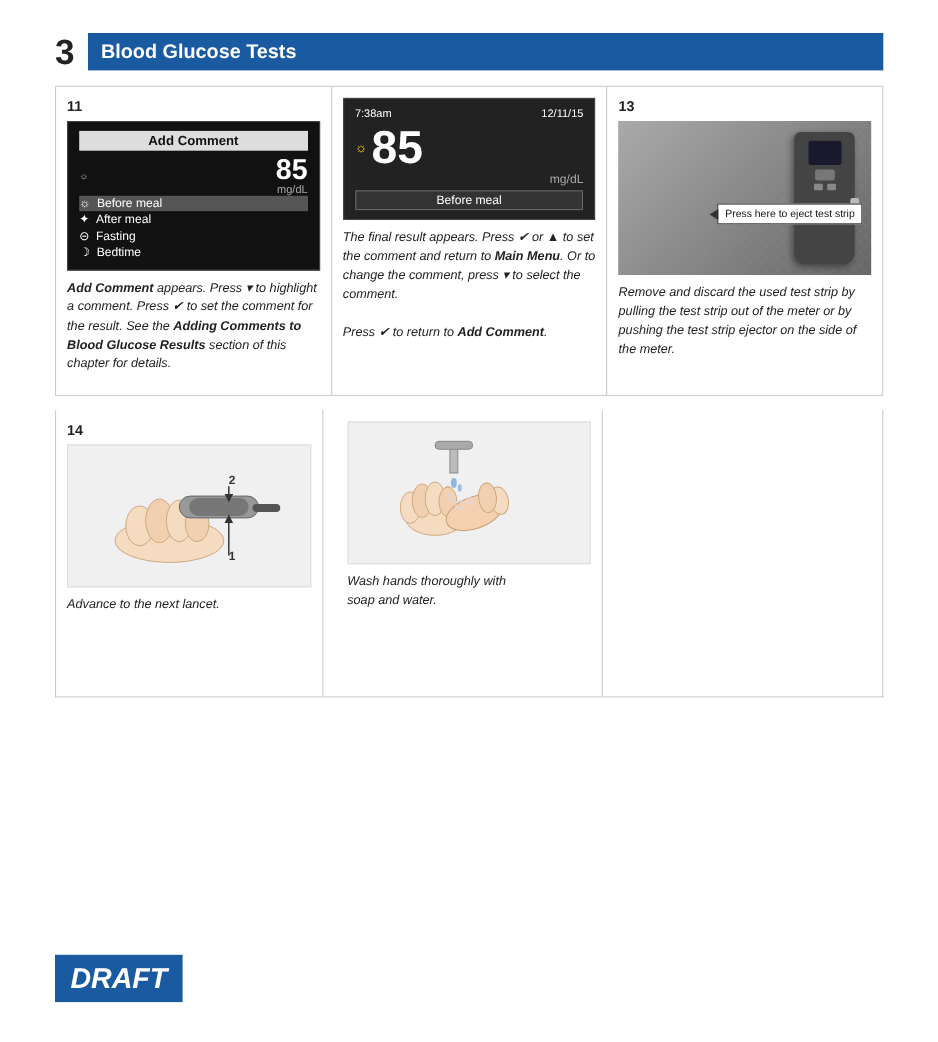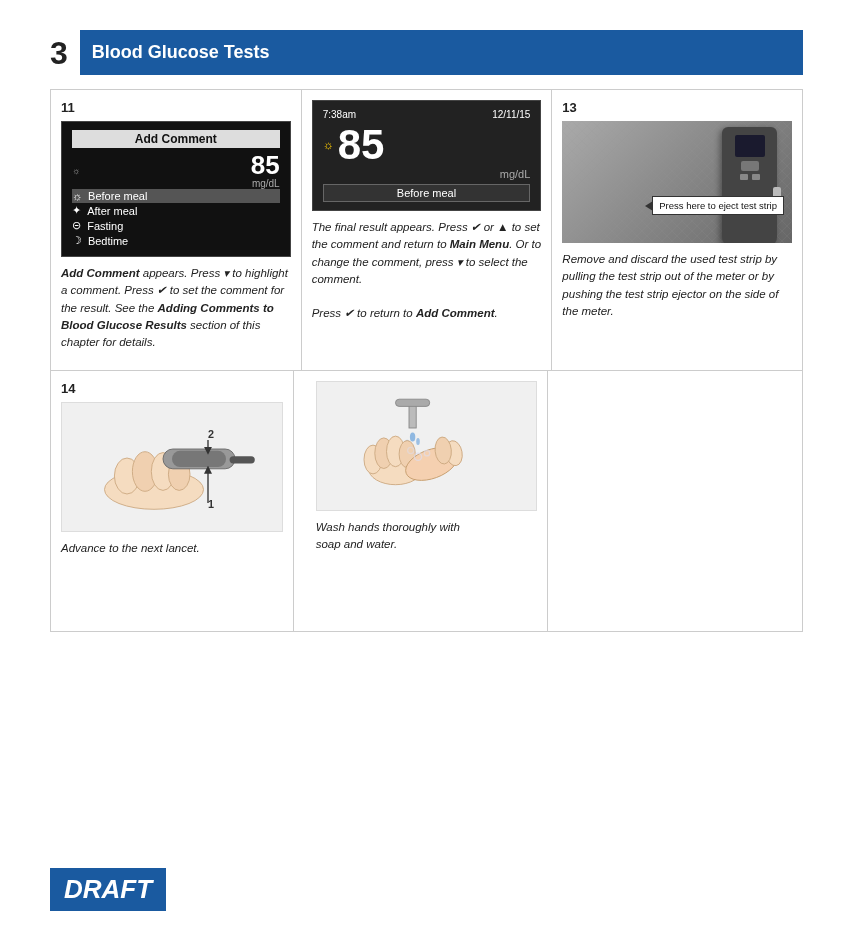--- a/index.html
+++ b/index.html
@@ -43,37 +43,37 @@
     .chapter-number {
       font-size: 32px;
       font-weight: bold;
       color: #222;
       margin-right: 12px;
       line-height: 1;
     }
     .chapter-title-bar {
       background: #1a5aa0;
       flex: 1;
-      height: 45px;
+      height: 34px;
       display: flex;
       align-items: center;
       padding-left: 12px;
     }
     .chapter-title {
       color: #fff;
       font-size: 18px;
       font-weight: bold;
     }
 
     
     .grid-top {
       display: flex;
       gap: 0;
       border: 1px solid #ccc;
-      margin-bottom: 0;
+      margin-bottom: 13px;
     }
     .grid-bottom {
       display: flex;
       gap: 12px;
       border: 1px solid #ccc;
       border-top: none;
     }
 
     .cell {
       flex: 1;
@@ -243,26 +243,26 @@
     .grid-top .cell { min-height: 280px; }
     
     .grid-bottom .cell { min-height: 260px; }
     .grid-bottom .cell:nth-child(3) {
       visibility: hidden;
       flex: 1;
     }
 
     .cell-13-img {
       width: 100%;
-      height: 122px;
+      height: 140px;
       background: linear-gradient(135deg, #aaa 0%, #888 50%, #666 100%);
       margin-bottom: 8px;
       position: relative;
       display: flex;
-      align-items: center;
+      align-items: flex-start;
       justify-content: flex-end;
       overflow: hidden;
     }
     .meter-shape {
       width: 55px;
       height: 120px;
       background: #444;
       border-radius: 6px 6px 10px 10px;
       margin: 10px 15px 0 0;
       position: relative;

